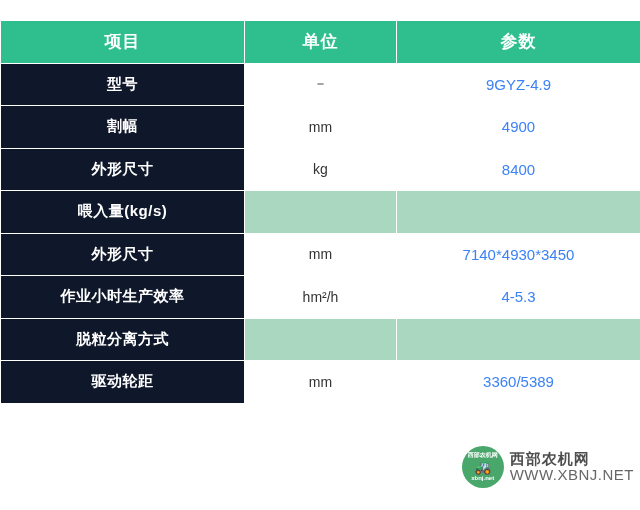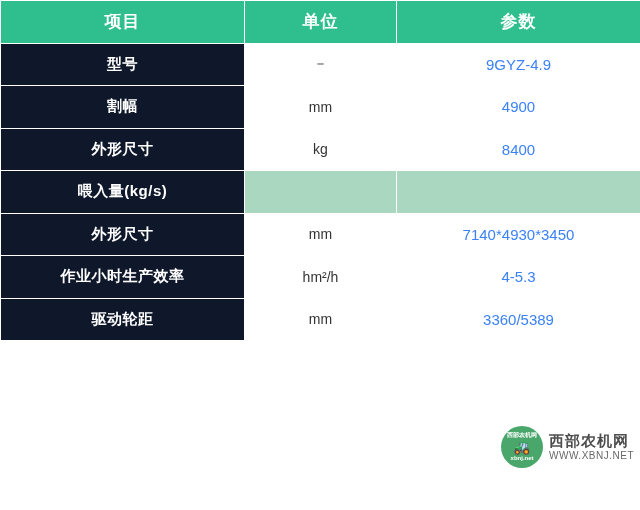--- a/index.html
+++ b/index.html
@@ -95,25 +95,25 @@
     flex-direction: column;
     line-height: 1.1;
   }
   .wm-text .wm-cn {
     font-size: 15px;
     font-weight: bold;
     color: #3f3f3f;
     letter-spacing: 1px;
   }
   .wm-text .wm-en {
-    font-size: 10px;
+    font-size: 15px;
     color: #5a5a5a;
     letter-spacing: 0.5px;
   }
-  .wrap { position: relative; width: 640px; height: 476px; }
+  .wrap { position: relative; width: 640px; height: 476px; margin-top: 20px; }
 </style>
 </head>
 <body>
 
 <div class="wrap">
 
   <table class="spec-table">
     <colgroup>
       <col class="c1">
         <col class="c2">
@@ -157,20 +157,25 @@
         <td class="val">7140*4930*3450</td>
       </tr>
 
 
       <tr>
         <td class="lbl">作业小时生产效率</td>
         <td class="val unit">hm²/h</td>
         <td class="val">4-5.3</td>
       </tr>
 
+      <tr>
+        <td class="lbl">脱粒分离方式</td>
+        <td class="val unit empty"></td>
+        <td class="val empty"></td>
+      </tr>
 
       <tr>
         <td class="lbl">驱动轮距</td>
         <td class="val unit">mm</td>
         <td class="val">3360/5389</td>
       </tr>
 
     </tbody>
   </table>
 

